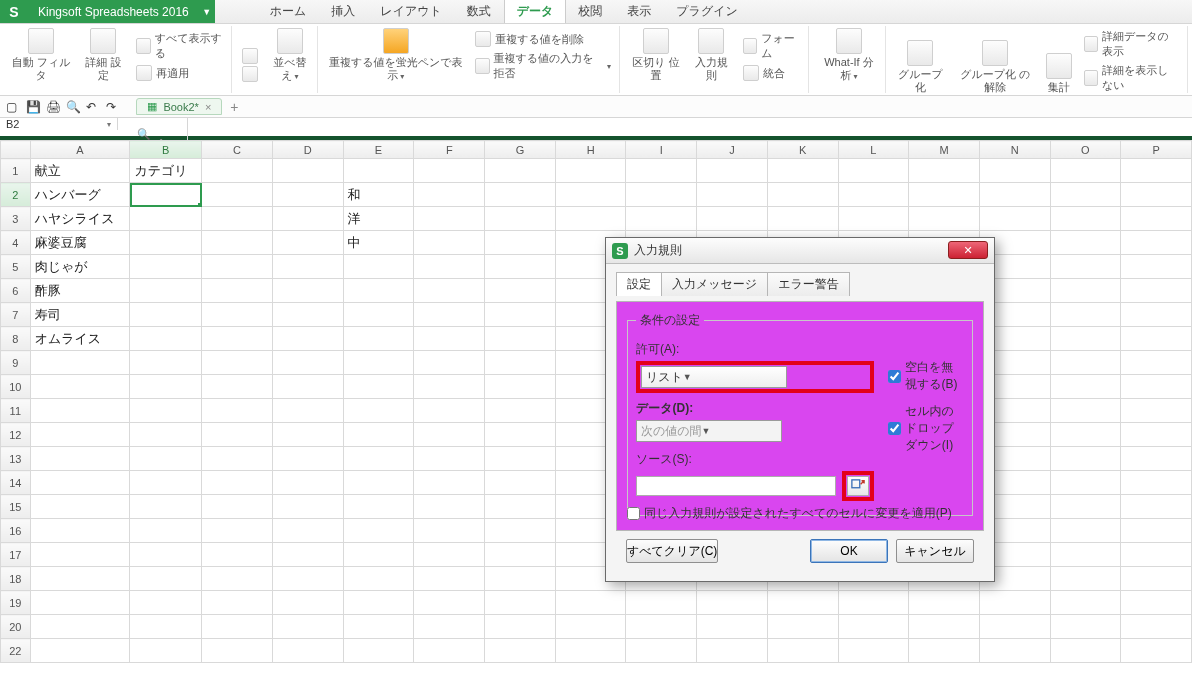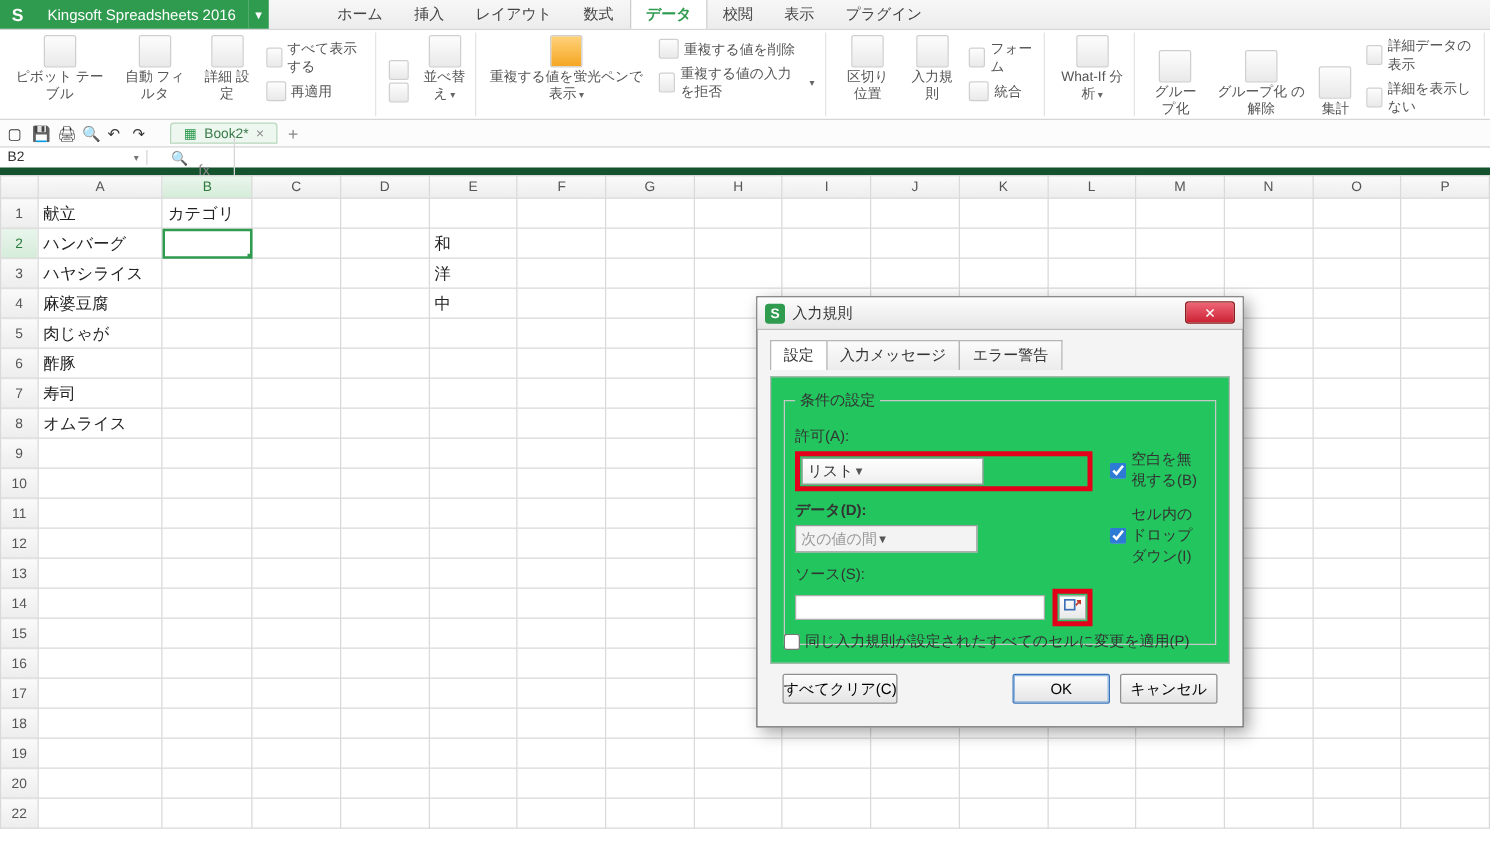--- a/index.html
+++ b/index.html
@@ -28,21 +28,21 @@
 
   
   .qat { height:22px; display:flex; align-items:center; gap:6px; padding:0 6px; border-bottom:1px solid #d6d6d6; background:#fcfcfc;}
   .qat .ic { width:14px; height:14px; display:inline-block; }
   .doc-tab { display:flex; align-items:center; height:22px; margin-left:10px; }
   .doc-tab .dt { display:flex; align-items:center; gap:6px; background:#eef7ef; border:1px solid #b6d8bd; border-radius:3px 3px 0 0; padding:1px 10px; font-size:11px; color:#3a7b4b;}
   .doc-tab .close { color:#888; font-size:11px; cursor:pointer;}
   .doc-tab .plus { color:#888; font-size:14px; margin-left:8px; cursor:pointer;}
 
   
-  .fbar { height:22px; display:flex; align-items:center; border-bottom:6px solid #14532d;}
+  .fbar { height:22px; display:flex; align-items:flex-start; border-bottom:4px solid #14532d;}
   .namebox { width:118px; border-right:1px solid #d6d6d6; display:flex; align-items:center; padding:0 6px; font-size:11px; justify-content:space-between; background:#fff;}
   .namebox .dd { font-size:8px; color:#777;}
   .fx { width:70px; border-right:1px solid #d6d6d6; display:flex; align-items:center; justify-content:center; gap:8px; color:#888;}
   .formula-input { flex:1; border:none; padding:0 6px; font-size:11px; outline:none;}
 
   
   .grid-wrap { position:relative; height: calc(691px - 24px - 72px - 22px - 22px); overflow:hidden; }
   table.sheet { border-collapse:collapse; table-layout:fixed; }
   table.sheet th, table.sheet td { border:1px solid #d9d9d9; font-size:13px; font-weight:normal; color:#222; background:#fff; }
   table.sheet thead th { background:linear-gradient(#fafafa,#ededed); height:18px; font-size:11px; color:#555; text-align:center;}
@@ -57,21 +57,21 @@
 
   
   .dialog { position:absolute; left:605px; top:237px; width:390px; background:#f4f4f4; border:1px solid #6a6a6a; box-shadow:4px 4px 12px rgba(0,0,0,.35); font-size:12px;}
   .dlg-title { height:26px; background:linear-gradient(#fdfdfd,#e6e6e6); border-bottom:1px solid #bcbcbc; display:flex; align-items:center; padding:0 6px; position:relative;}
   .dlg-title .ti { width:16px; height:16px; background:#2e9b4f; border-radius:3px; margin-right:6px; display:flex; align-items:center; justify-content:center; color:#fff; font-size:11px; font-weight:bold;}
   .dlg-close { position:absolute; right:6px; top:3px; width:40px; height:18px; background:linear-gradient(#e67,#c23); border:1px solid #8a1f1f; border-radius:3px; color:#fff; display:flex; align-items:center; justify-content:center; font-size:11px; cursor:pointer;}
   .dlg-body { padding:8px 10px 10px 10px;}
   .dlg-tabs { display:flex; gap:0; margin-bottom:6px;}
   .dlg-tab { border:1px solid #b6b6b6; border-bottom:none; padding:3px 10px; background:linear-gradient(#fbfbfb,#ececec); font-size:12px; cursor:pointer; margin-right:-1px;}
   .dlg-tab.active { background:#fff; position:relative; z-index:2;}
-  .dlg-panel { border:1px solid #b6b6b6; background:#22c55e; padding:10px; margin-top:-1px; min-height:230px; position:relative;}
+  .dlg-panel { border:1px solid #b6b6b6; background:#d946ef; padding:10px; margin-top:-1px; min-height:230px; position:relative;}
   fieldset.cond { border:1px solid #c7c7c7; padding:8px 8px 14px 8px;}
   fieldset.cond legend { font-size:12px; padding:0 4px;}
   .fld-row { display:flex; align-items:center; gap:14px; margin-top:4px;}
   .fld-col { display:flex; flex-direction:column; gap:3px;}
   label.small { font-size:12px; color:#333;}
   .combo { width:146px; height:22px; border:1px solid #9a9a9a; background:linear-gradient(#fff,#eee); display:flex; align-items:center; justify-content:flex-start; padding:0 4px; font-size:12px;}
   .combo.disabled { color:#999; background:#f3f3f3;}
   .combo .cd { font-size:9px; color:#555;}
   .hl-red { border:4px solid #e3001b; padding:1px;}
   .chk { display:flex; align-items:center; gap:4px; font-size:12px;}
@@ -101,25 +101,20 @@
       <div class="tab active">データ</div>
       <div class="tab">校閲</div>
       <div class="tab">表示</div>
       <div class="tab">プラグイン</div>
     </div>
 </div>
 
 <div class="ribbon">
   <div class="rgroup">
     <div class="rrow">
-      <div class="big">
-          <div class="ricon"></div>
-          <div class="rlabel">ピボット
-テーブル</div>
-        </div>
       <div class="big">
           <div class="ricon"></div>
           <div class="rlabel">自動
 フィルタ</div>
         </div>
       <div class="big">
           <div class="ricon"></div>
           <div class="rlabel">詳細
 設定</div>
         </div>

